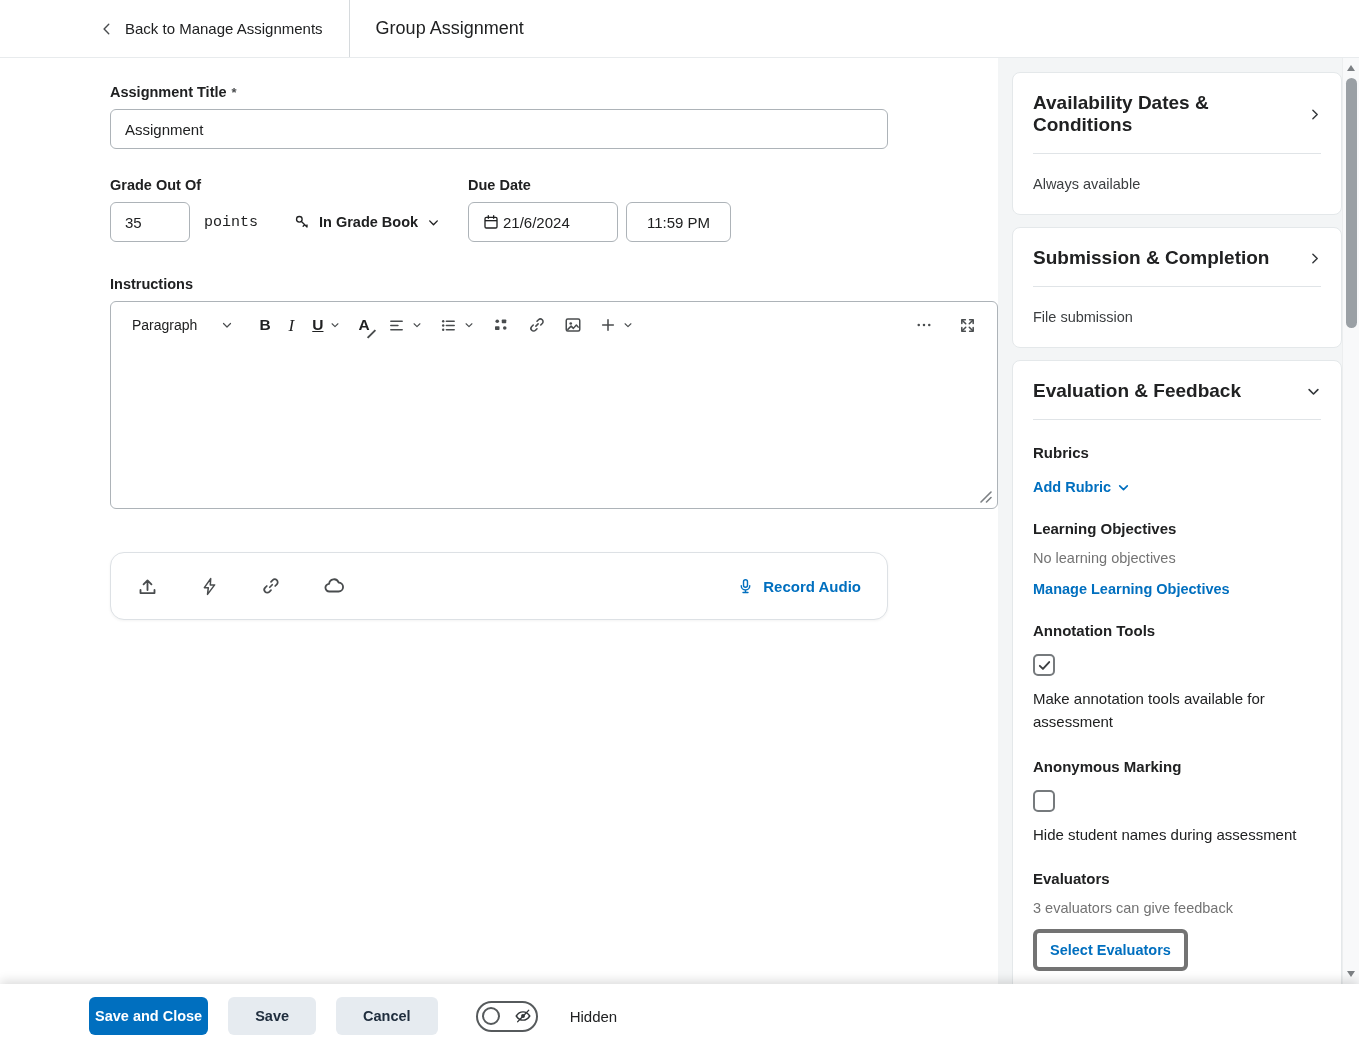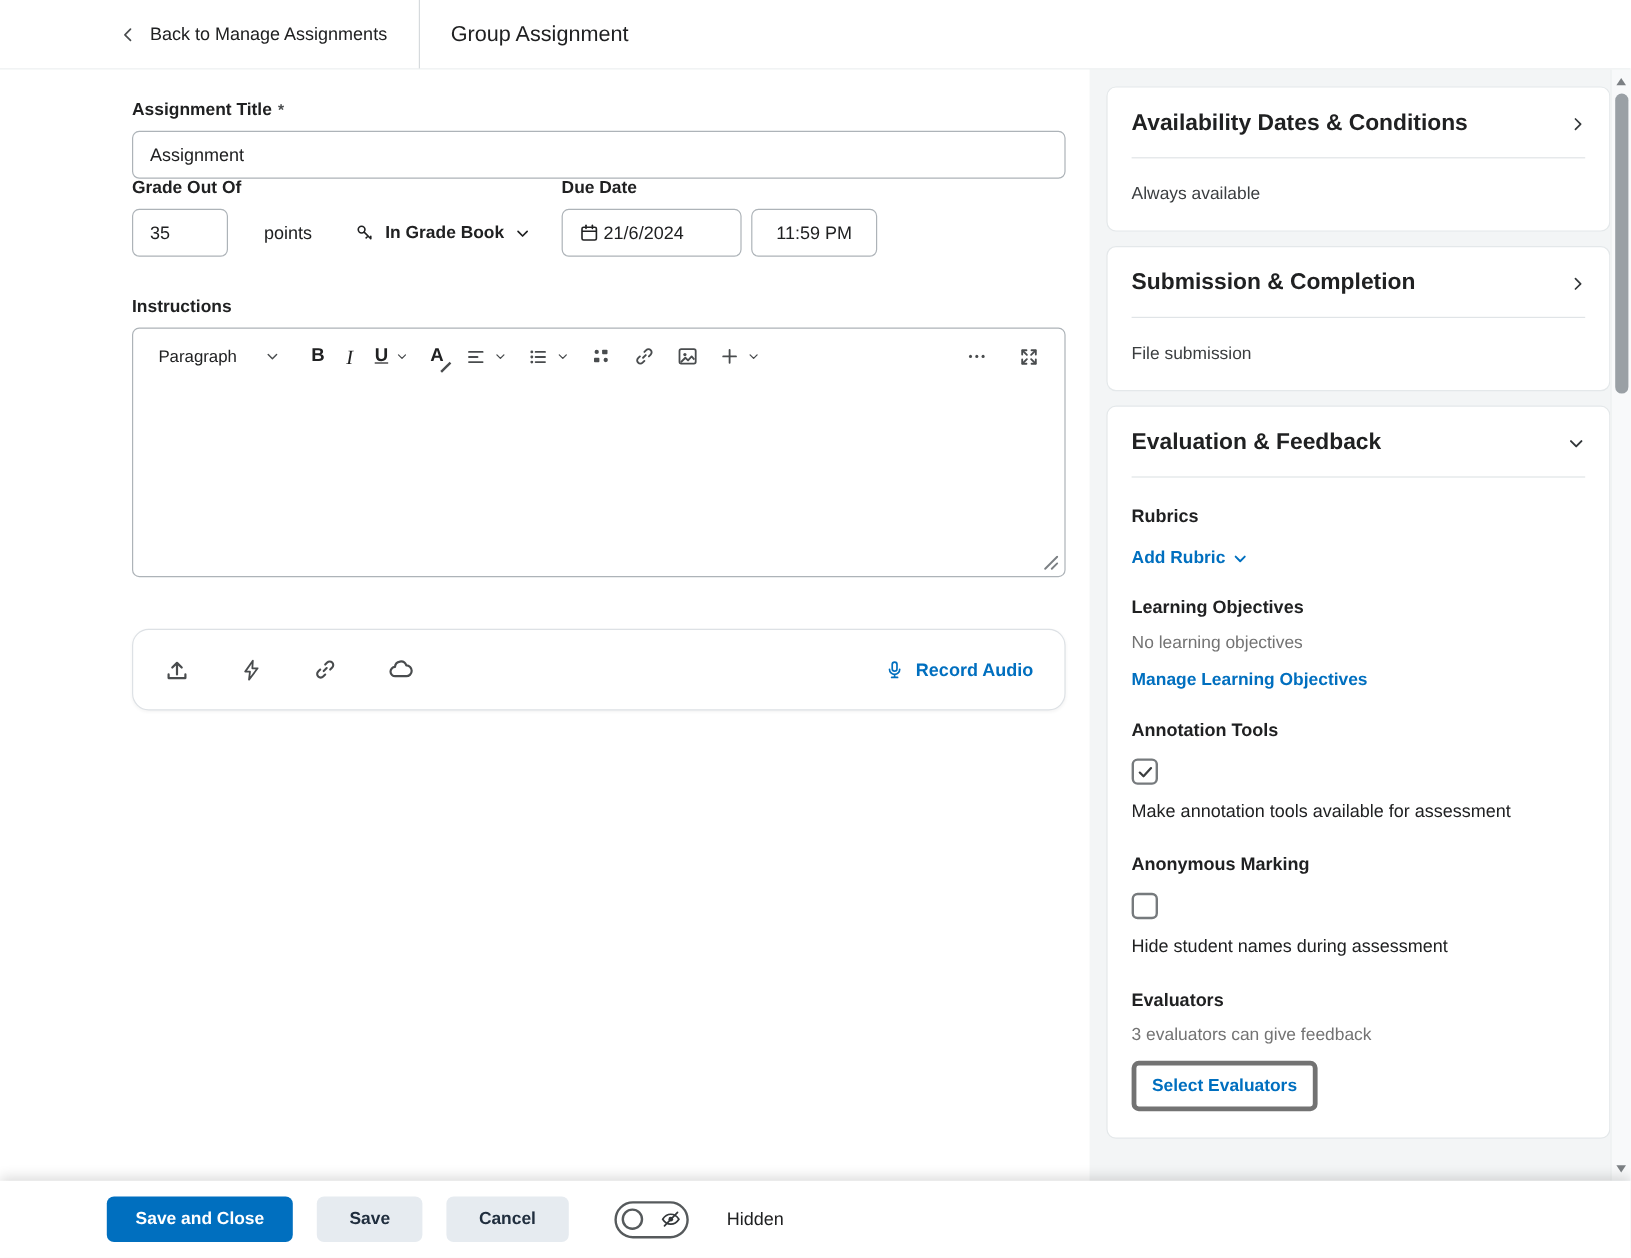--- a/index.html
+++ b/index.html
@@ -12,36 +12,36 @@
   .back-link { display:flex; align-items:center; gap:11px; font-size:15px; cursor:pointer; }
   .topbar-divider { width:1px; align-self:stretch; background:#d6dadd; margin-left:26px; }
   .page-title { margin-left:26px; font-size:18px; font-weight:500; }
 
   
   .body { flex:1; display:flex; min-height:0; }
   .content { flex:1; padding:26px 0 0 110px; background:#fff; }
 
   .label { font-size:14.5px; font-weight:700; margin-bottom:9px; display:flex; gap:5px; align-items:baseline; }
   .req { font-size:13px; color:#494c4e; }
-  .field { }
+  .field { margin-bottom:28px; }
   .text-input { height:40px; border:1px solid #adb3b8; border-radius:6px; font-size:15px; padding:0 14px; color:#202122; font-family:inherit; background:#fff; }
   .title-input { width:778px; }
 
   .grade-due-row { display:flex; margin-bottom:34px; }
   .grade-col { width:358px; }
   .inline { display:flex; align-items:center; }
   .grade-input { width:80px; }
-  .points { margin-left:30px; font-size:15px; }
+  .points { margin-left:14px; font-size:15px;font-family:Liberation Mono, monospace; }
   .gradebook-btn { display:flex; align-items:center; gap:9px; background:none; border:none; font-family:inherit; font-size:14.5px; font-weight:700; color:#202122; margin-left:36px; cursor:pointer; }
   .date-field, .time-field { height:40px; border:1px solid #adb3b8; border-radius:6px; display:flex; align-items:center; padding:0 14px; font-size:15px; gap:4px; background:#fff; cursor:pointer; }
   .date-field { width:150px; }
   .time-field { width:105px; margin-left:8px; justify-content:center; }
 
   
-  .editor { width:778px; height:208px; border:1px solid #adb3b8; border-radius:6px; position:relative; background:#fff; }
+  .editor { width:888px; height:208px; border:1px solid #adb3b8; border-radius:6px; position:relative; background:#fff; }
   .toolbar { display:flex; align-items:center; padding:8px 12px 4px; }
   .tb-item { display:flex; align-items:center; gap:7px; padding:6px 9px; border-radius:4px; cursor:pointer; color:#494c4e; }
   .paragraph-select { font-size:14px; color:#202122; margin-right:8px; gap:24px; }
   .tb-letter { font-size:15.5px; font-weight:700; color:#202122; line-height:1; }
   .tb-letter.italic { font-weight:400; font-style:italic; font-family:"Liberation Serif", serif; font-size:17px; }
   .tb-letter.underline { text-decoration:underline; }
   .fontcolor { position:relative; }
   .fontcolor .slash { position:absolute; right:2px; bottom:4px; width:11px; height:2px; background:#494c4e; transform:rotate(-45deg); }
   .tb-right { margin-left:auto; display:flex; align-items:center; gap:8px; }
   .editor-body { position:absolute; top:52px; left:0; right:0; bottom:0; cursor:text; }
@@ -74,21 +74,21 @@
   .select-eval-wrap { display:inline-block; border:4px solid #737373; border-radius:6px; padding:8px 13px; margin-top:13px; }
 
   .scrollbar { width:17px; flex:0 0 auto; background:#f8f9fa; border-left:1px solid #eceeef; position:relative; }
   .sb-arrow { position:absolute; left:50%; transform:translateX(-50%); width:0; height:0; border-left:4px solid transparent; border-right:4px solid transparent; }
   .sb-arrow.up { top:7px; border-bottom:6px solid #7c8084; }
   .sb-arrow.down { bottom:7px; border-top:6px solid #7c8084; }
   .sb-thumb { position:absolute; left:3px; width:11px; top:20px; height:250px; border-radius:6px; background:#9aa0a5; }
 
   
   .footer { height:64px; flex:0 0 auto; background:#fff; display:flex; align-items:center; padding-left:89px; gap:20px; box-shadow:0 -3px 10px rgba(0,0,0,0.14); position:relative; z-index:3; }
-  .btn { border:none; border-radius:6px; font-family:inherit; font-size:14.5px; font-weight:700; padding:11px 24px; cursor:pointer; }
+  .btn { border:none; border-radius:6px; font-family:inherit; font-size:14.5px; font-weight:700; padding:11px 6px; cursor:pointer; }
   .btn-primary { background:#006fbf; color:#fff; }
   .btn-secondary { background:#e6ebf0; color:#202e3e; padding:11px 27px; }
   .hidden-toggle { width:62px; height:31px; border:2px solid #565a5c; border-radius:16px; display:flex; align-items:center; justify-content:space-between; padding:0 4px; margin-left:18px; cursor:pointer; background:#fff; }
   .toggle-knob { width:18px; height:18px; border:2px solid #565a5c; border-radius:50%; background:#fff; }
   .hidden-label { font-size:15px; margin-left:12px; }
 
   .icon { display:inline-flex; align-items:center; justify-content:center; line-height:0; }
 </style>
 </head>
 <body>

